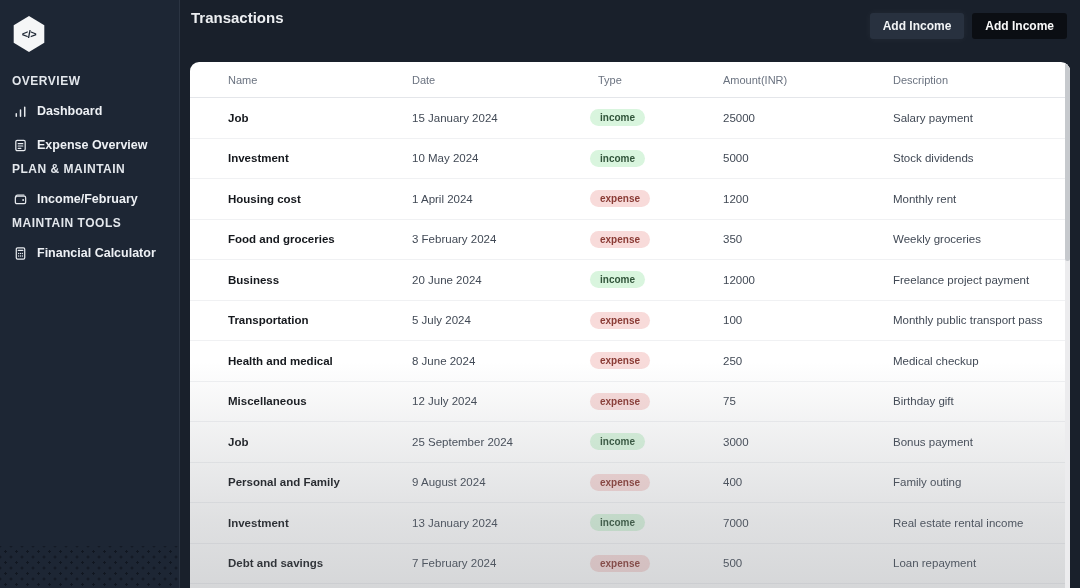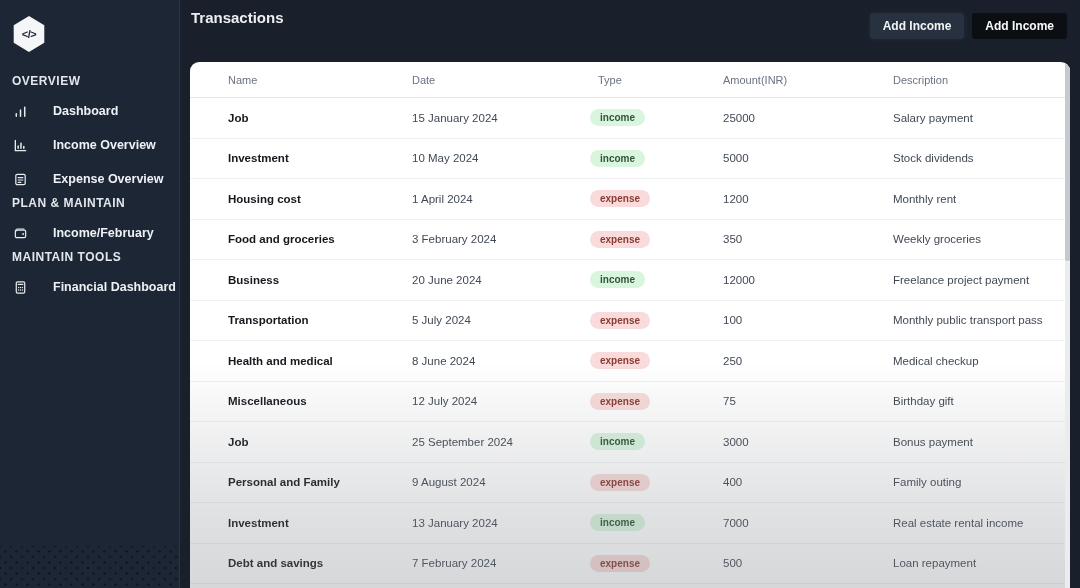--- a/index.html
+++ b/index.html
@@ -34,21 +34,21 @@
     display:flex; align-items:center; justify-content:center;
     cursor:pointer;
   }
   .logo-glyph { font-size:11px; font-weight:700; color:#1d2634; letter-spacing:-0.5px; }
   .section-label {
     font-size:12px; font-weight:700; color:#e3e7ec; letter-spacing:.5px;
     margin:20px 0 6px 0;
   }
   .section-label:first-of-type { margin-top:0; }
   .nav-item {
-    display:flex; align-items:center; gap:25px; height:34px;
+    display:flex; align-items:center; gap:9px; height:34px;
     color:#eef1f5; cursor:pointer; border-radius:6px; padding:0 1px;
   }
   .nav-icon { width:15px; height:15px; display:inline-flex; color:#e8ebef; flex:0 0 15px; }
   .nav-icon svg { width:15px; height:15px; }
   .nav-label { font-size:12.5px; font-weight:600; white-space:nowrap; }
 
   
   .main {
     position:absolute; left:180px; top:0; right:0; bottom:0;
   }
@@ -122,29 +122,20 @@
 
         <div class="nav-item">
           <span class="nav-icon">
             <svg viewBox="0 0 16 16" fill="none">
               <path d="M3.5 13V10.5M8 13V6.5M12.5 13V3.5" stroke="currentColor" stroke-width="1.6" stroke-linecap="round"></path>
             </svg>
           </span>
           <span class="nav-label">Dashboard</span>
         </div>
 
-        <div class="nav-item">
-          <span class="nav-icon">
-            <svg viewBox="0 0 16 16" fill="none">
-              <path d="M2.5 2.5v11h11" stroke="currentColor" stroke-width="1.4" stroke-linecap="round"></path>
-              <path d="M5.5 11V8.5M8.5 11V5.5M11.5 11V9" stroke="currentColor" stroke-width="1.6" stroke-linecap="round"></path>
-            </svg>
-          </span>
-          <span class="nav-label">Income Overview</span>
-        </div>
 
         <div class="nav-item">
           <span class="nav-icon">
             <svg viewBox="0 0 16 16" fill="none">
               <rect x="3" y="2.5" width="10" height="11" rx="1.5" stroke="currentColor" stroke-width="1.3"></rect>
               <path d="M5.5 6h5M5.5 8.5h5M5.5 11h3" stroke="currentColor" stroke-width="1.2" stroke-linecap="round"></path>
             </svg>
           </span>
           <span class="nav-label">Expense Overview</span>
         </div>
@@ -177,21 +168,21 @@
               <rect x="3.5" y="2" width="9" height="12" rx="1.4" stroke="currentColor" stroke-width="1.3"></rect>
               <path d="M5.5 4.7h5" stroke="currentColor" stroke-width="1.2" stroke-linecap="round"></path>
               <circle cx="6" cy="8" r=".75" fill="currentColor"></circle>
               <circle cx="8" cy="8" r=".75" fill="currentColor"></circle>
               <circle cx="10" cy="8" r=".75" fill="currentColor"></circle>
               <circle cx="6" cy="10.6" r=".75" fill="currentColor"></circle>
               <circle cx="8" cy="10.6" r=".75" fill="currentColor"></circle>
               <circle cx="10" cy="10.6" r=".75" fill="currentColor"></circle>
             </svg>
           </span>
-          <span class="nav-label">Financial Dashboard</span>
+          <span class="nav-label">Financial Calculator</span>
         </div>
 
     </div>
   </nav>
 </aside>
 
 <main class="main">
   <div class="page-header">
     <div>
       <h1 class="page-title">Transactions</h1>

